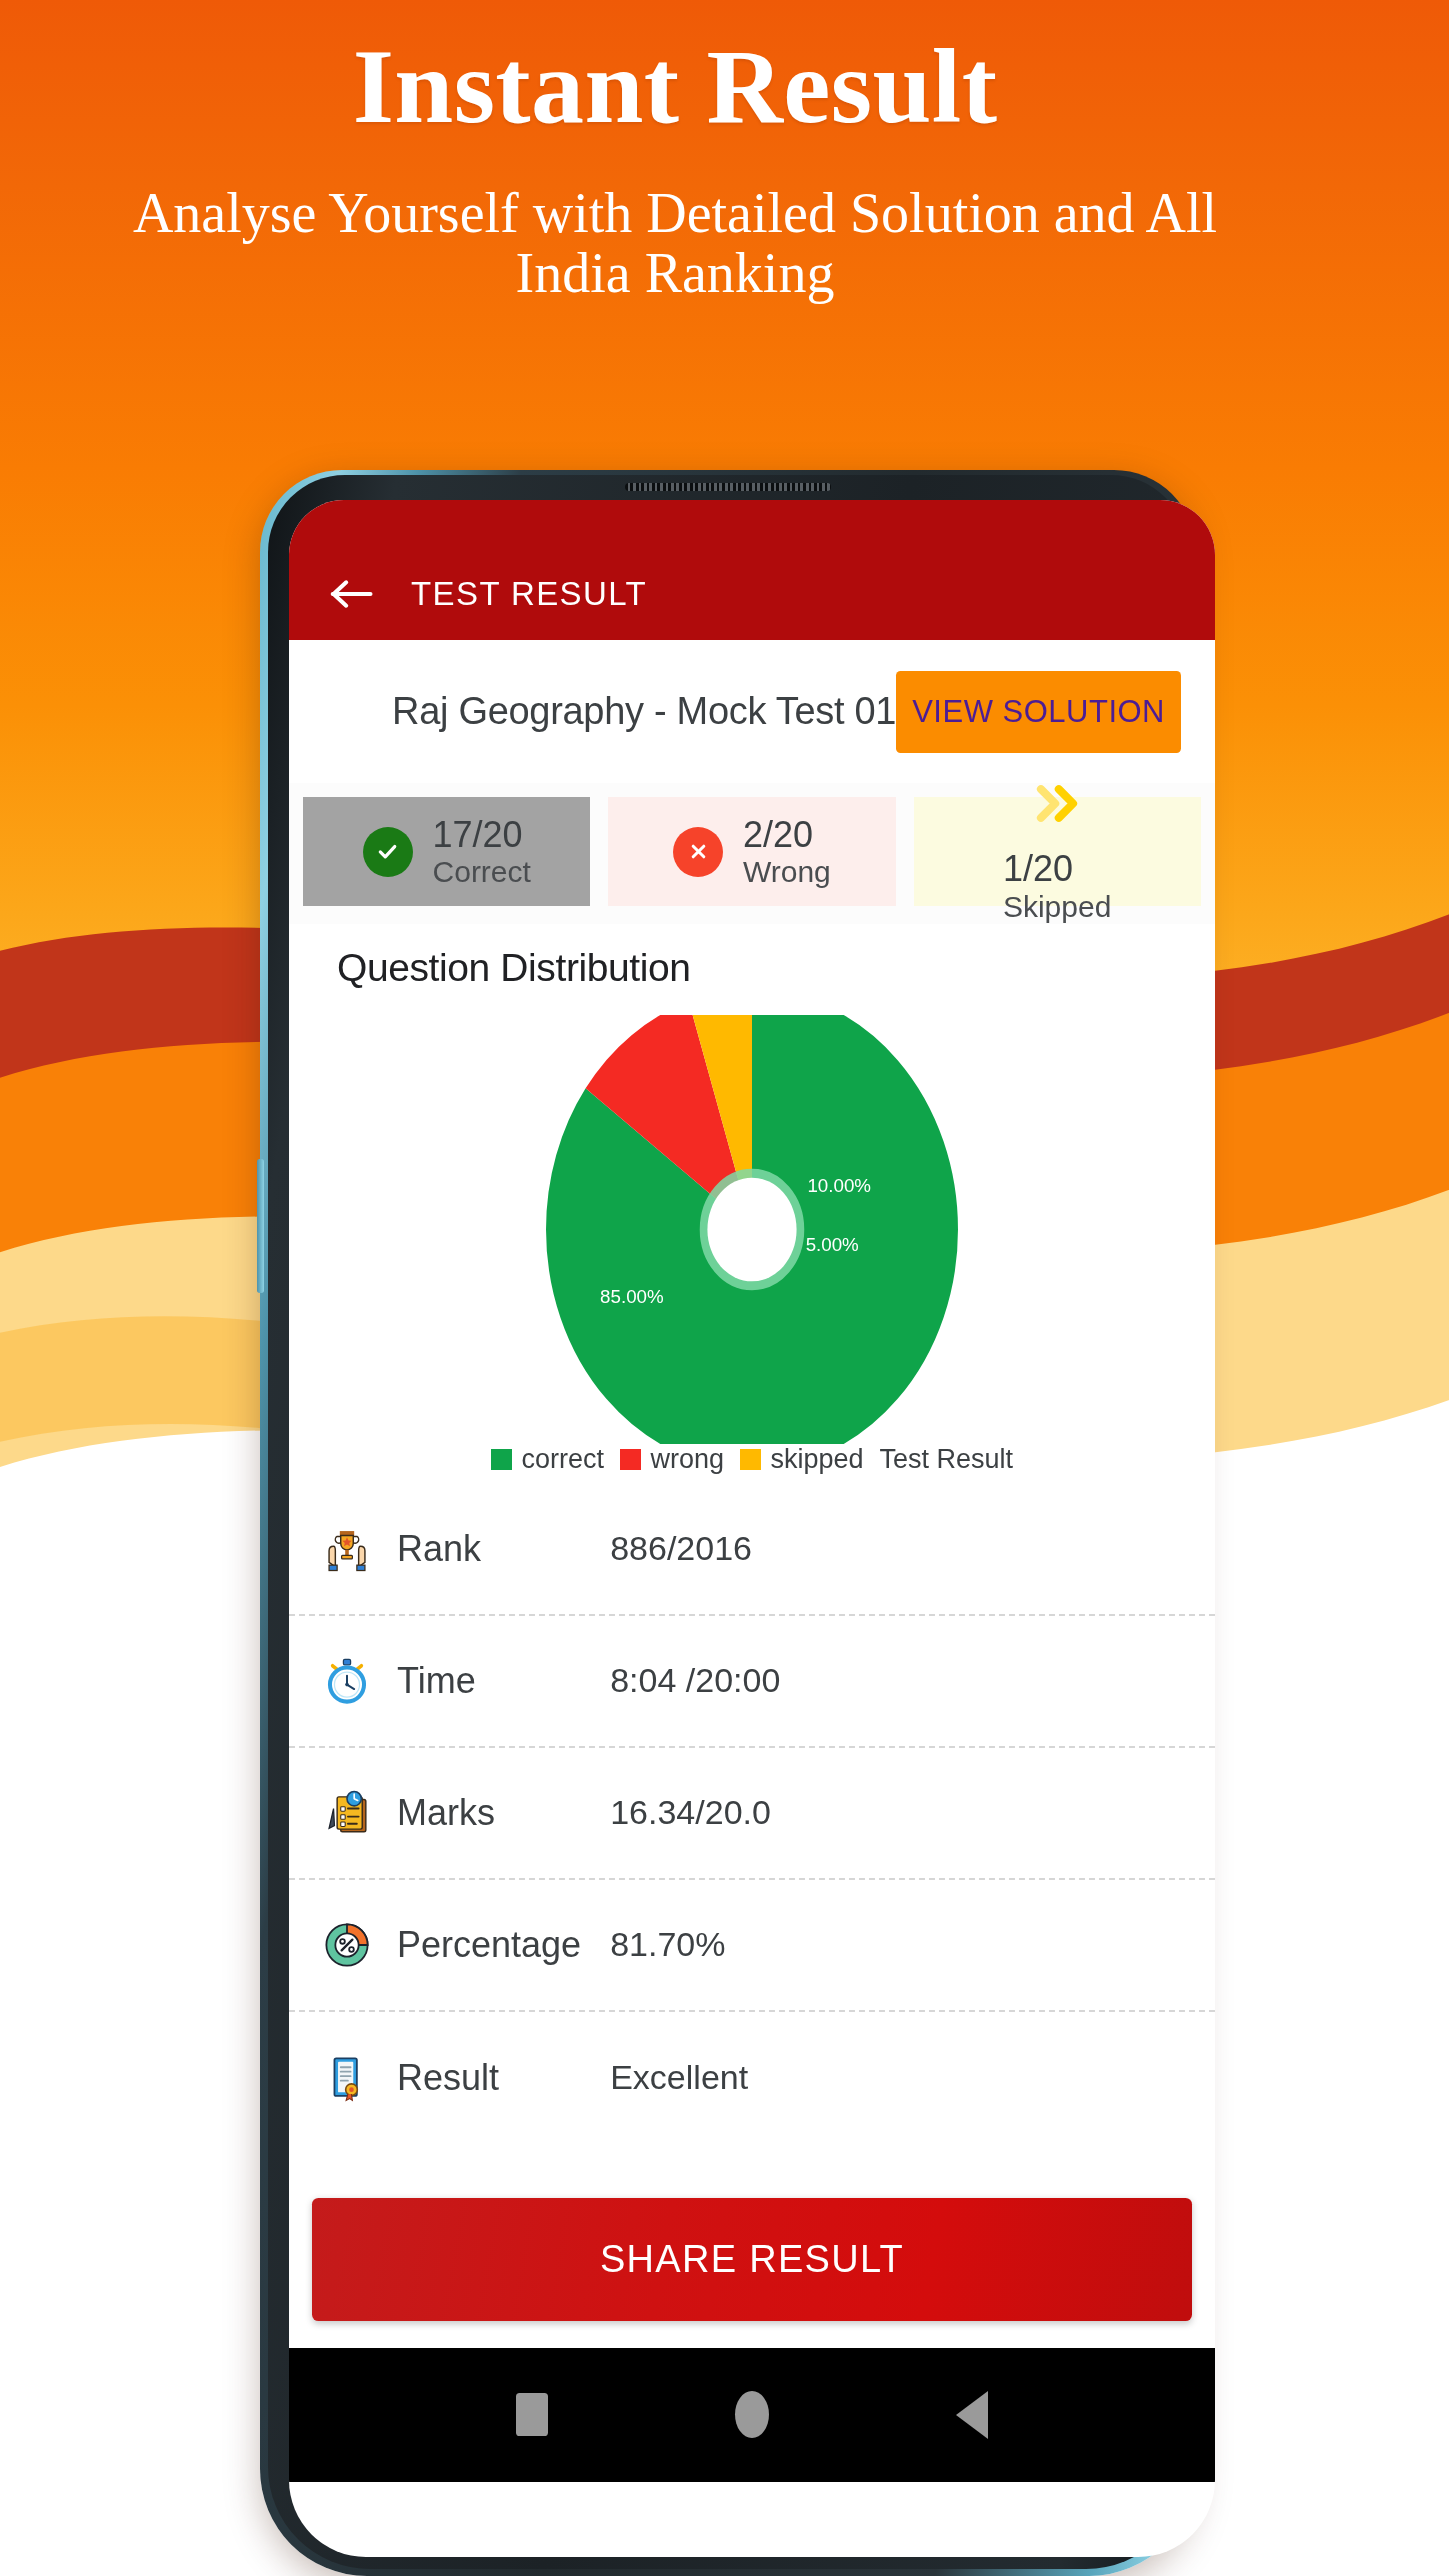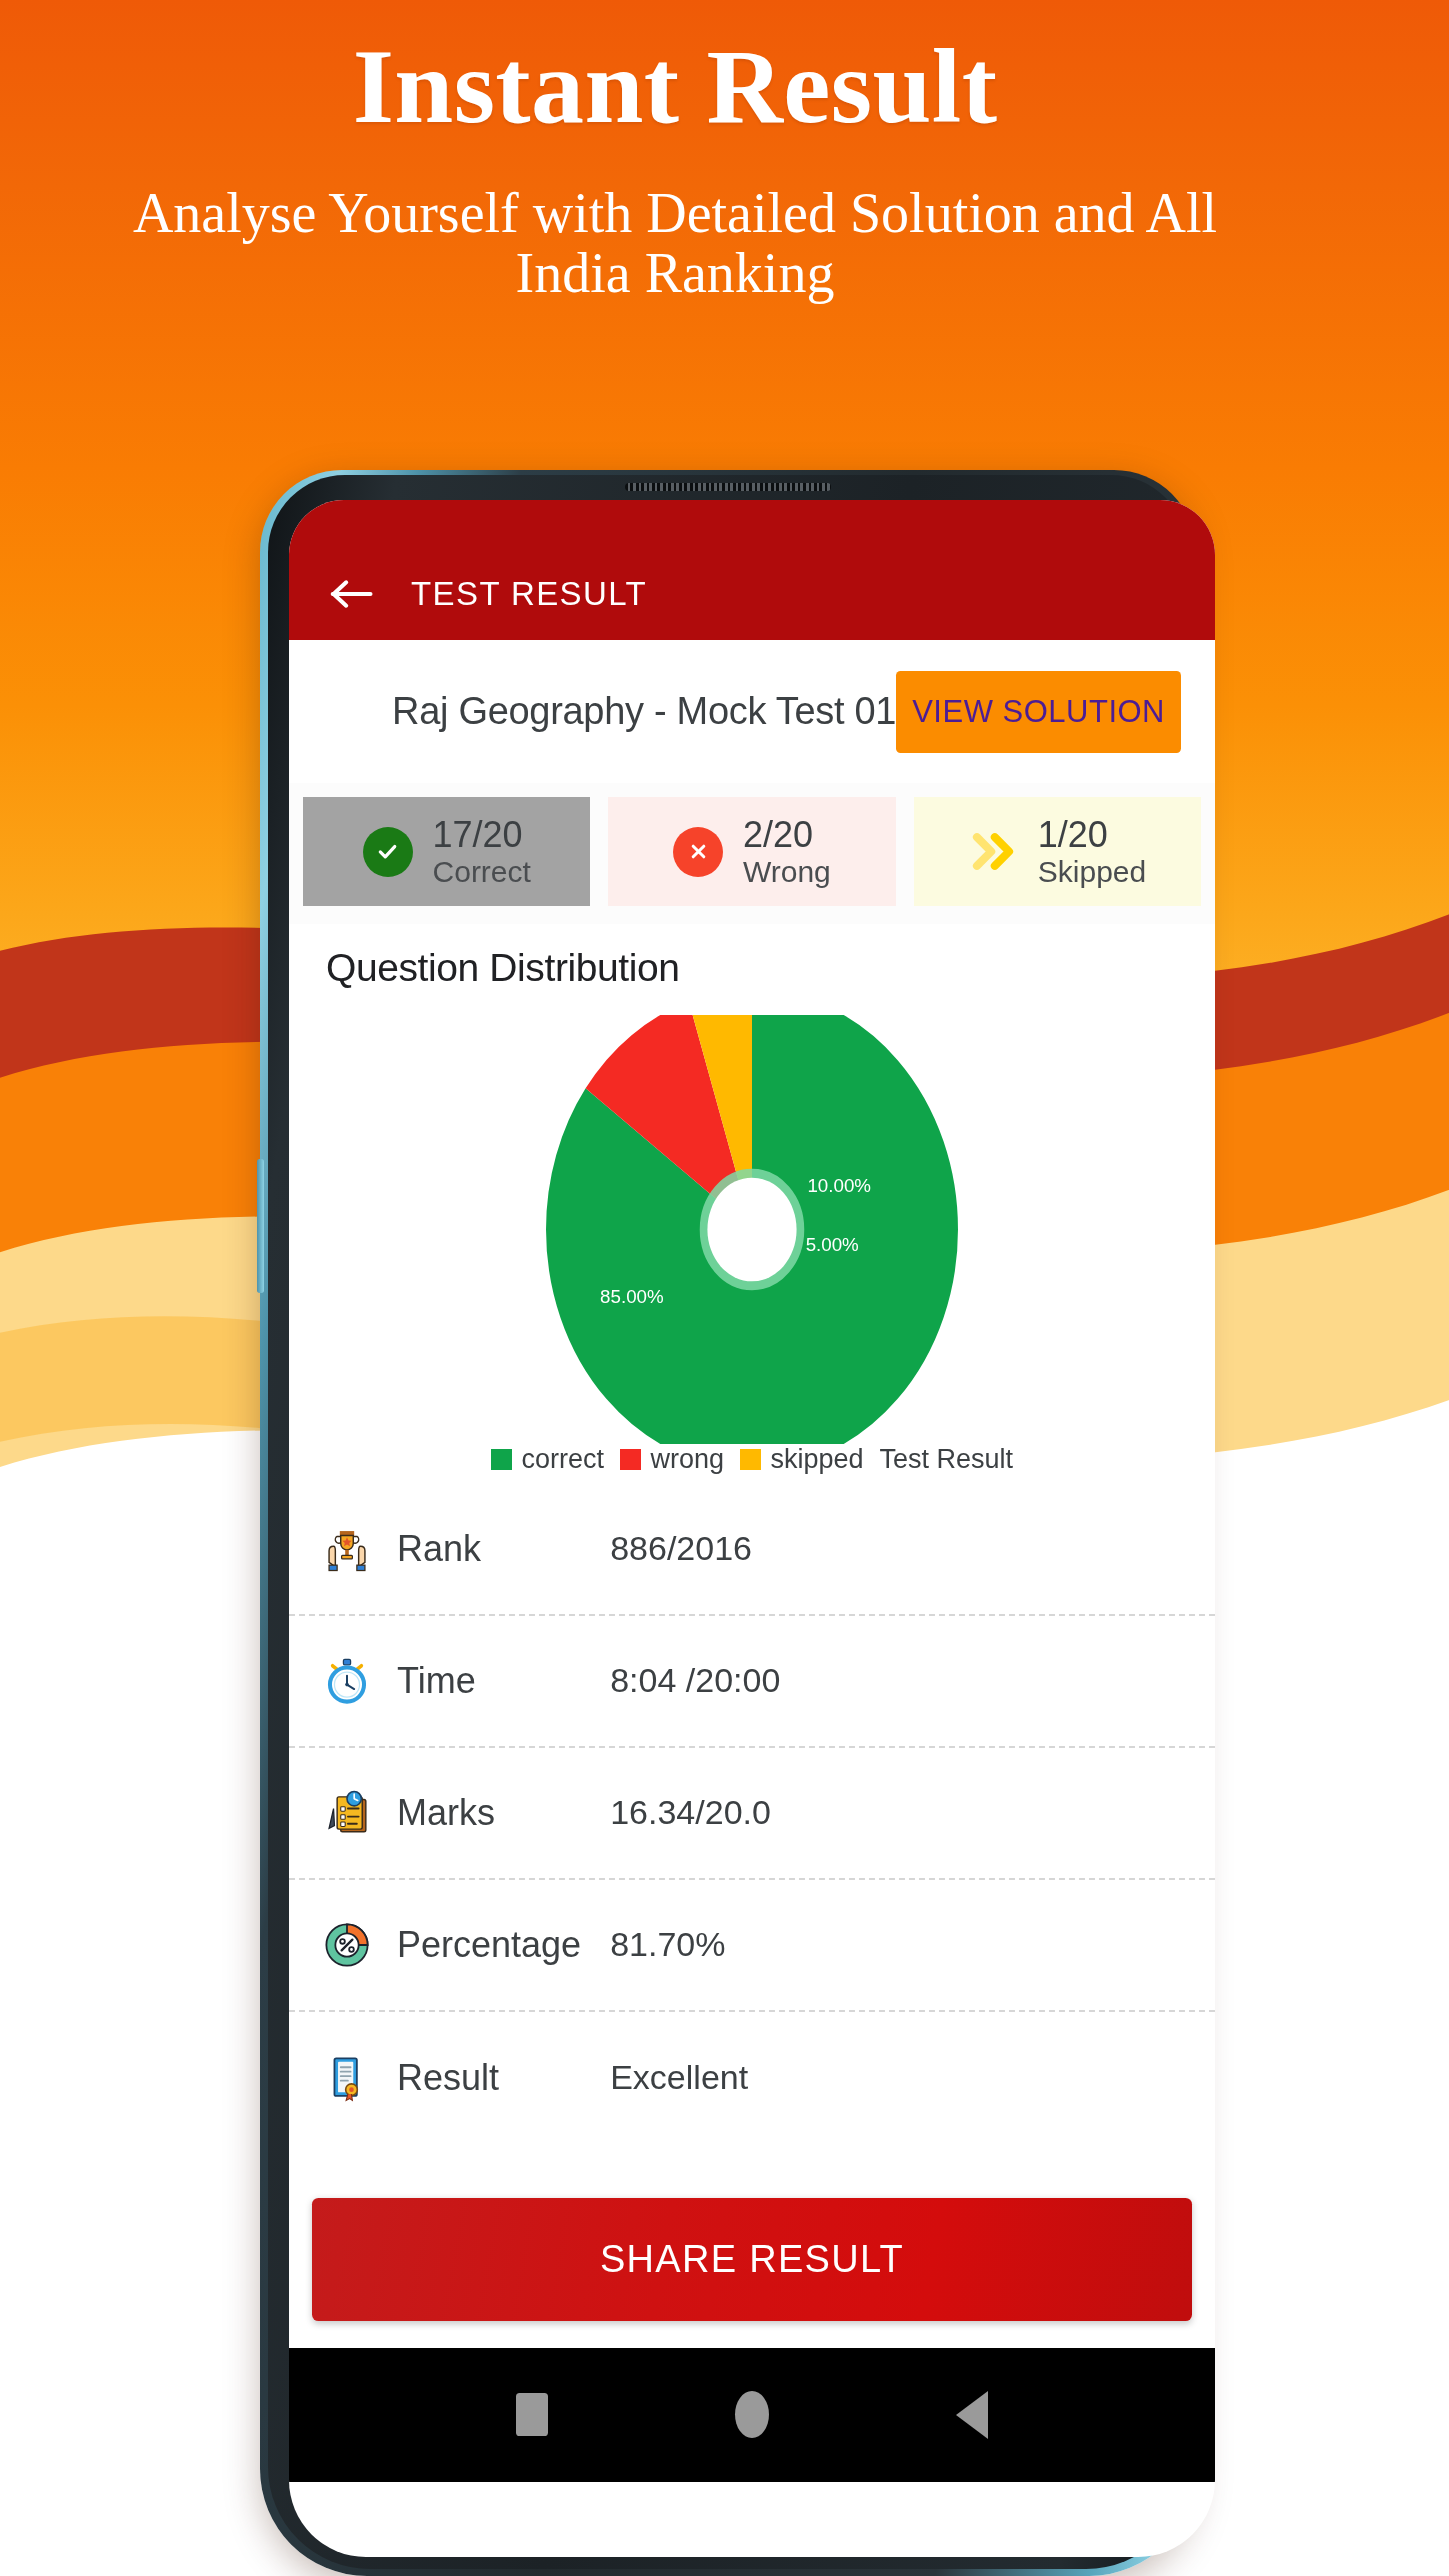--- a/index.html
+++ b/index.html
@@ -97,31 +97,31 @@
 
   
   #stat-cards{
     display:flex;gap:18px;padding:14.3px 14.3px 18px 14.3px;background:#fcfcfc;box-sizing:border-box;
   }
   .stat-card{
     flex:1;height:109px;display:flex;align-items:center;justify-content:center;gap:19.7px;
   }
   .stat-card.correct{background:#a3a3a3;}
   .stat-card.wrong{background:#fdeeec;}
-  .stat-card.skipped{background:#fcfbe0;}
+  .stat-card.skipped{background:#fcfbe0;flex-direction:column;}
   .badge{width:50px;height:50px;border-radius:50%;display:flex;align-items:center;justify-content:center;flex:0 0 auto;}
   .badge.green{background:#1a7a15;}
   .badge.red{background:#f6432a;}
   .stat-texts{display:flex;flex-direction:column;line-height:1.16;}
   .stat-count{font-size:36px;color:#3c4043;}
   .stat-label{font-size:30px;color:#4a4d50;}
 
   
   #qd-section{background:#fff;padding:21.5px 0 0 0;}
-  #qd-title{font-size:39px;color:#202124;padding-left:37px;letter-spacing:-0.4px;}
+  #qd-title{font-size:39px;color:#202124;padding-left:48px;letter-spacing:-0.4px;}
   #donut-wrap{position:relative;width:100%;height:429px;margin-top:25px;}
   #legend{
     display:flex;align-items:center;justify-content:center;gap:16px;
     font-size:27px;color:#3c4043;padding-bottom:9px;
   }
   .lg-item{display:flex;align-items:center;gap:9px;}
   .lg-sw{width:21.5px;height:21.5px;display:inline-block;}
 
   
   #stats-table{background:#fff;padding:0 0 0 0;}

